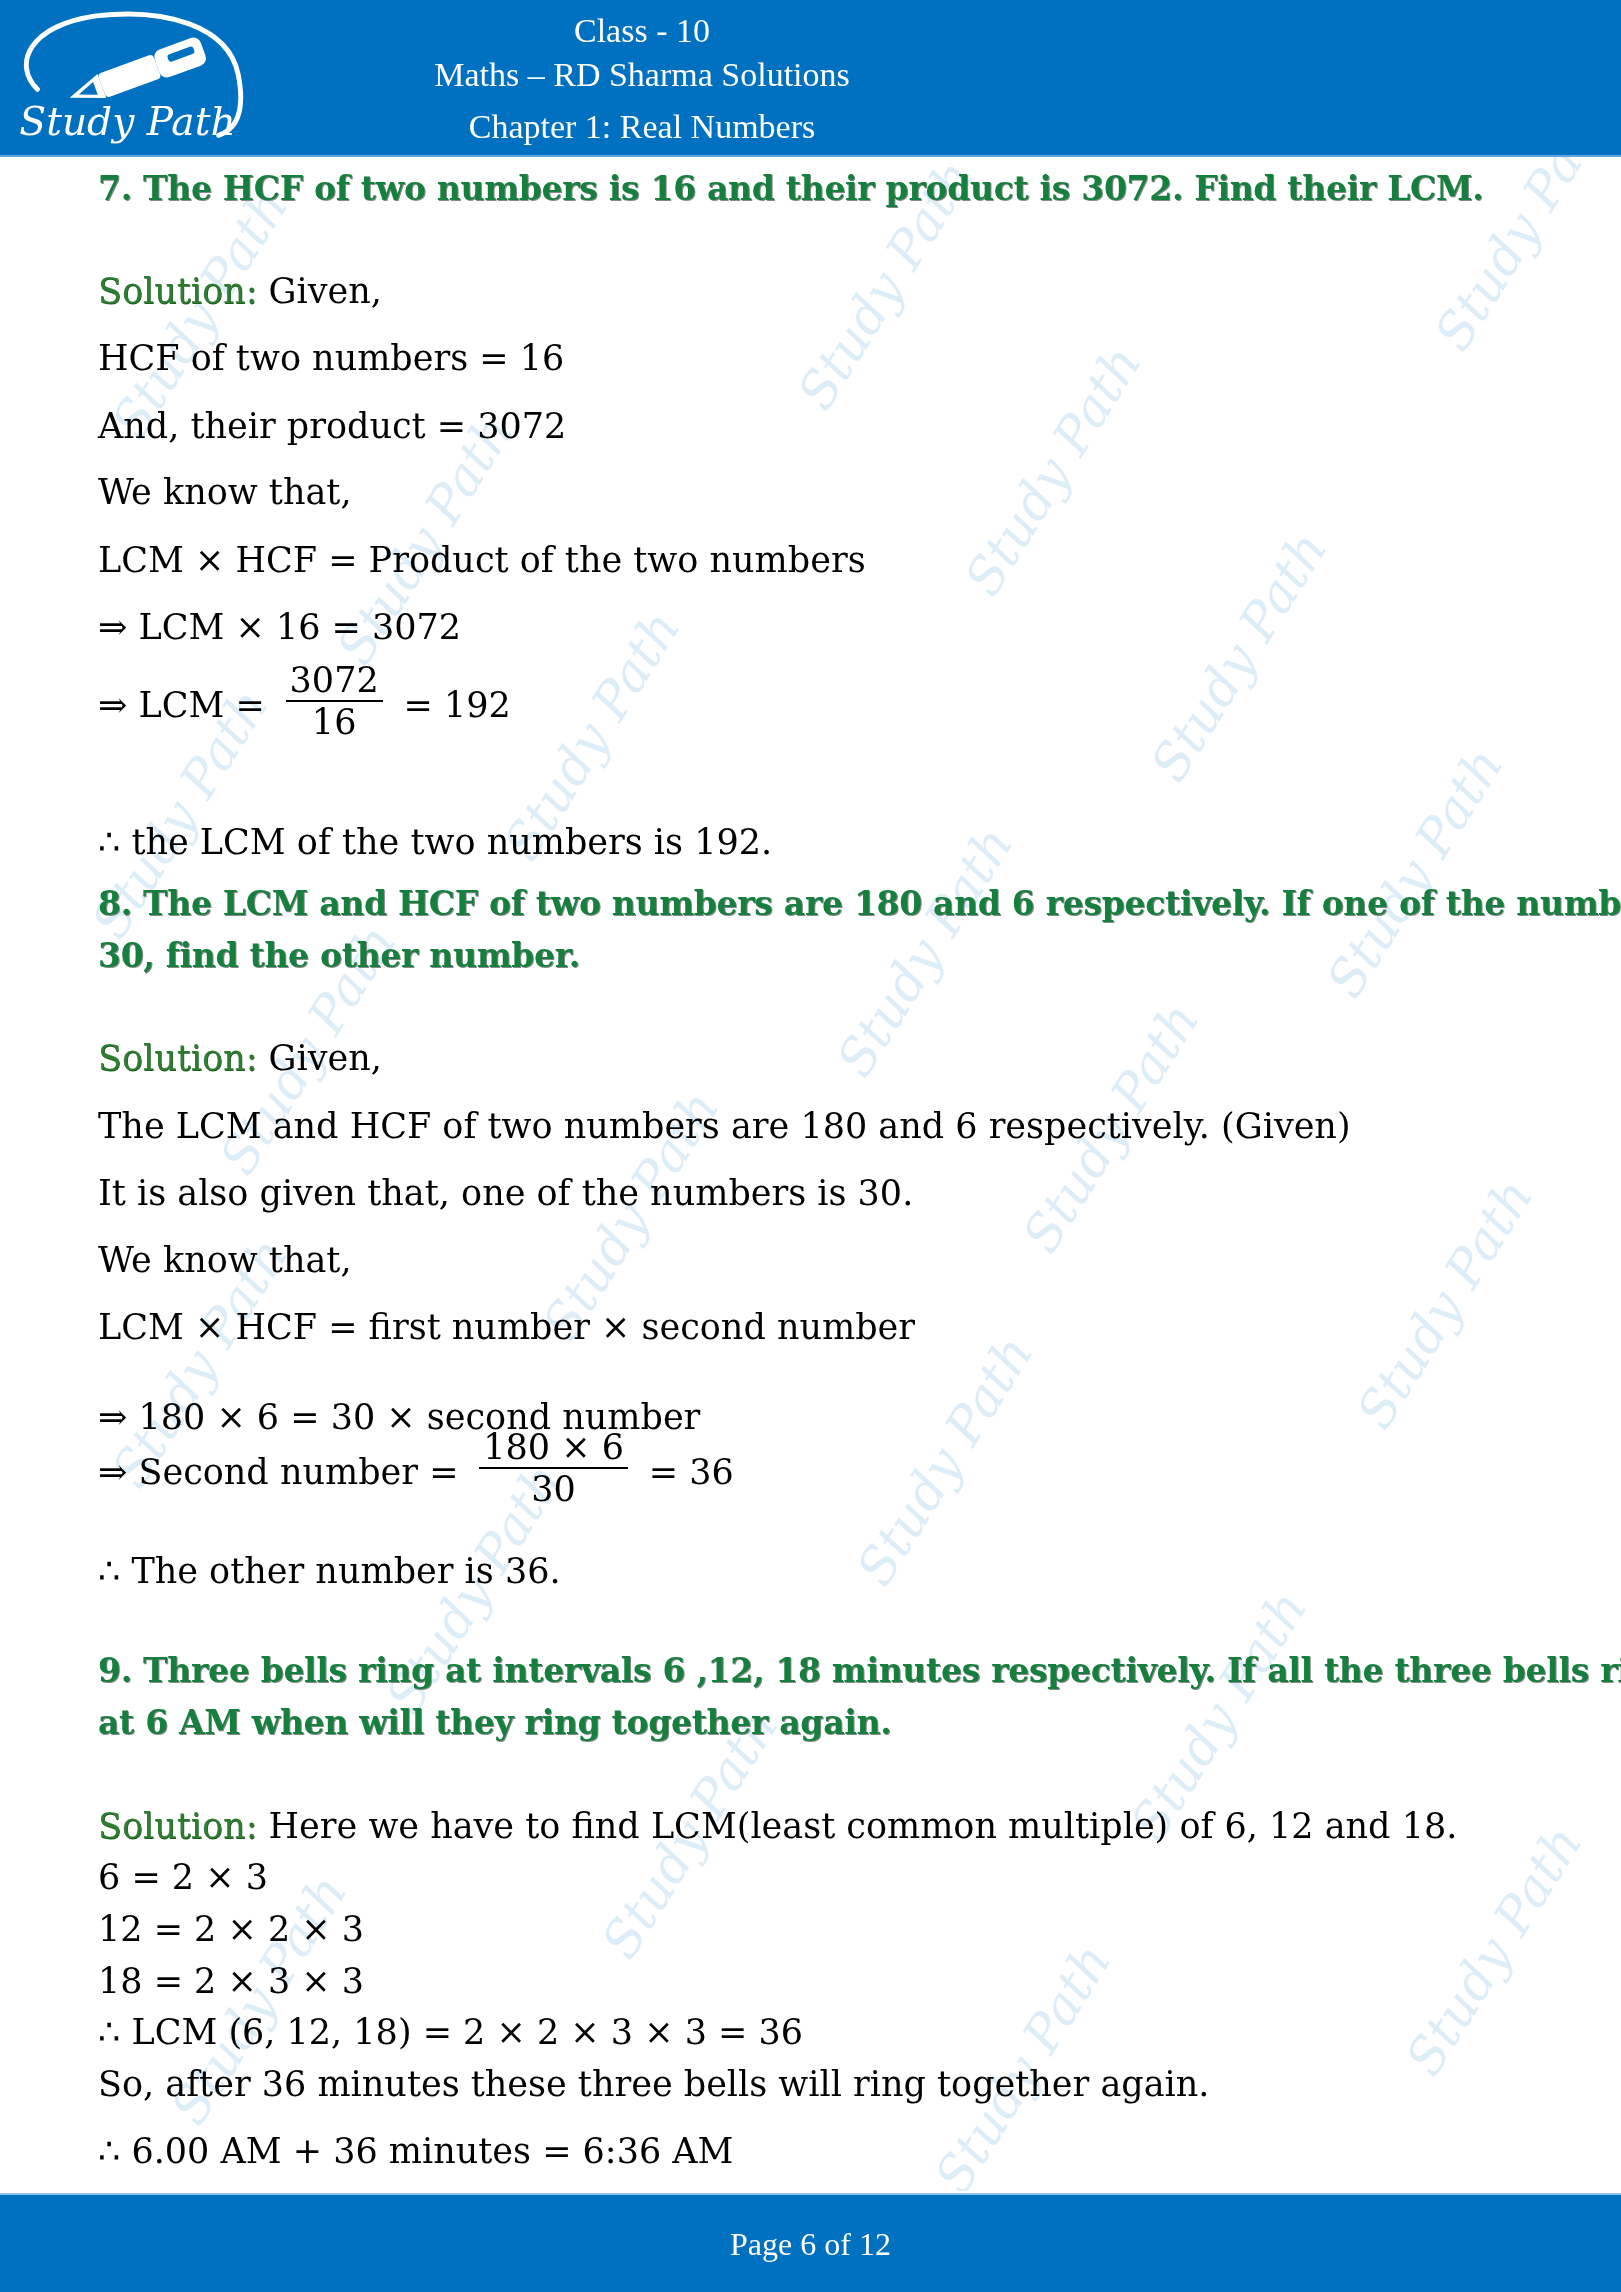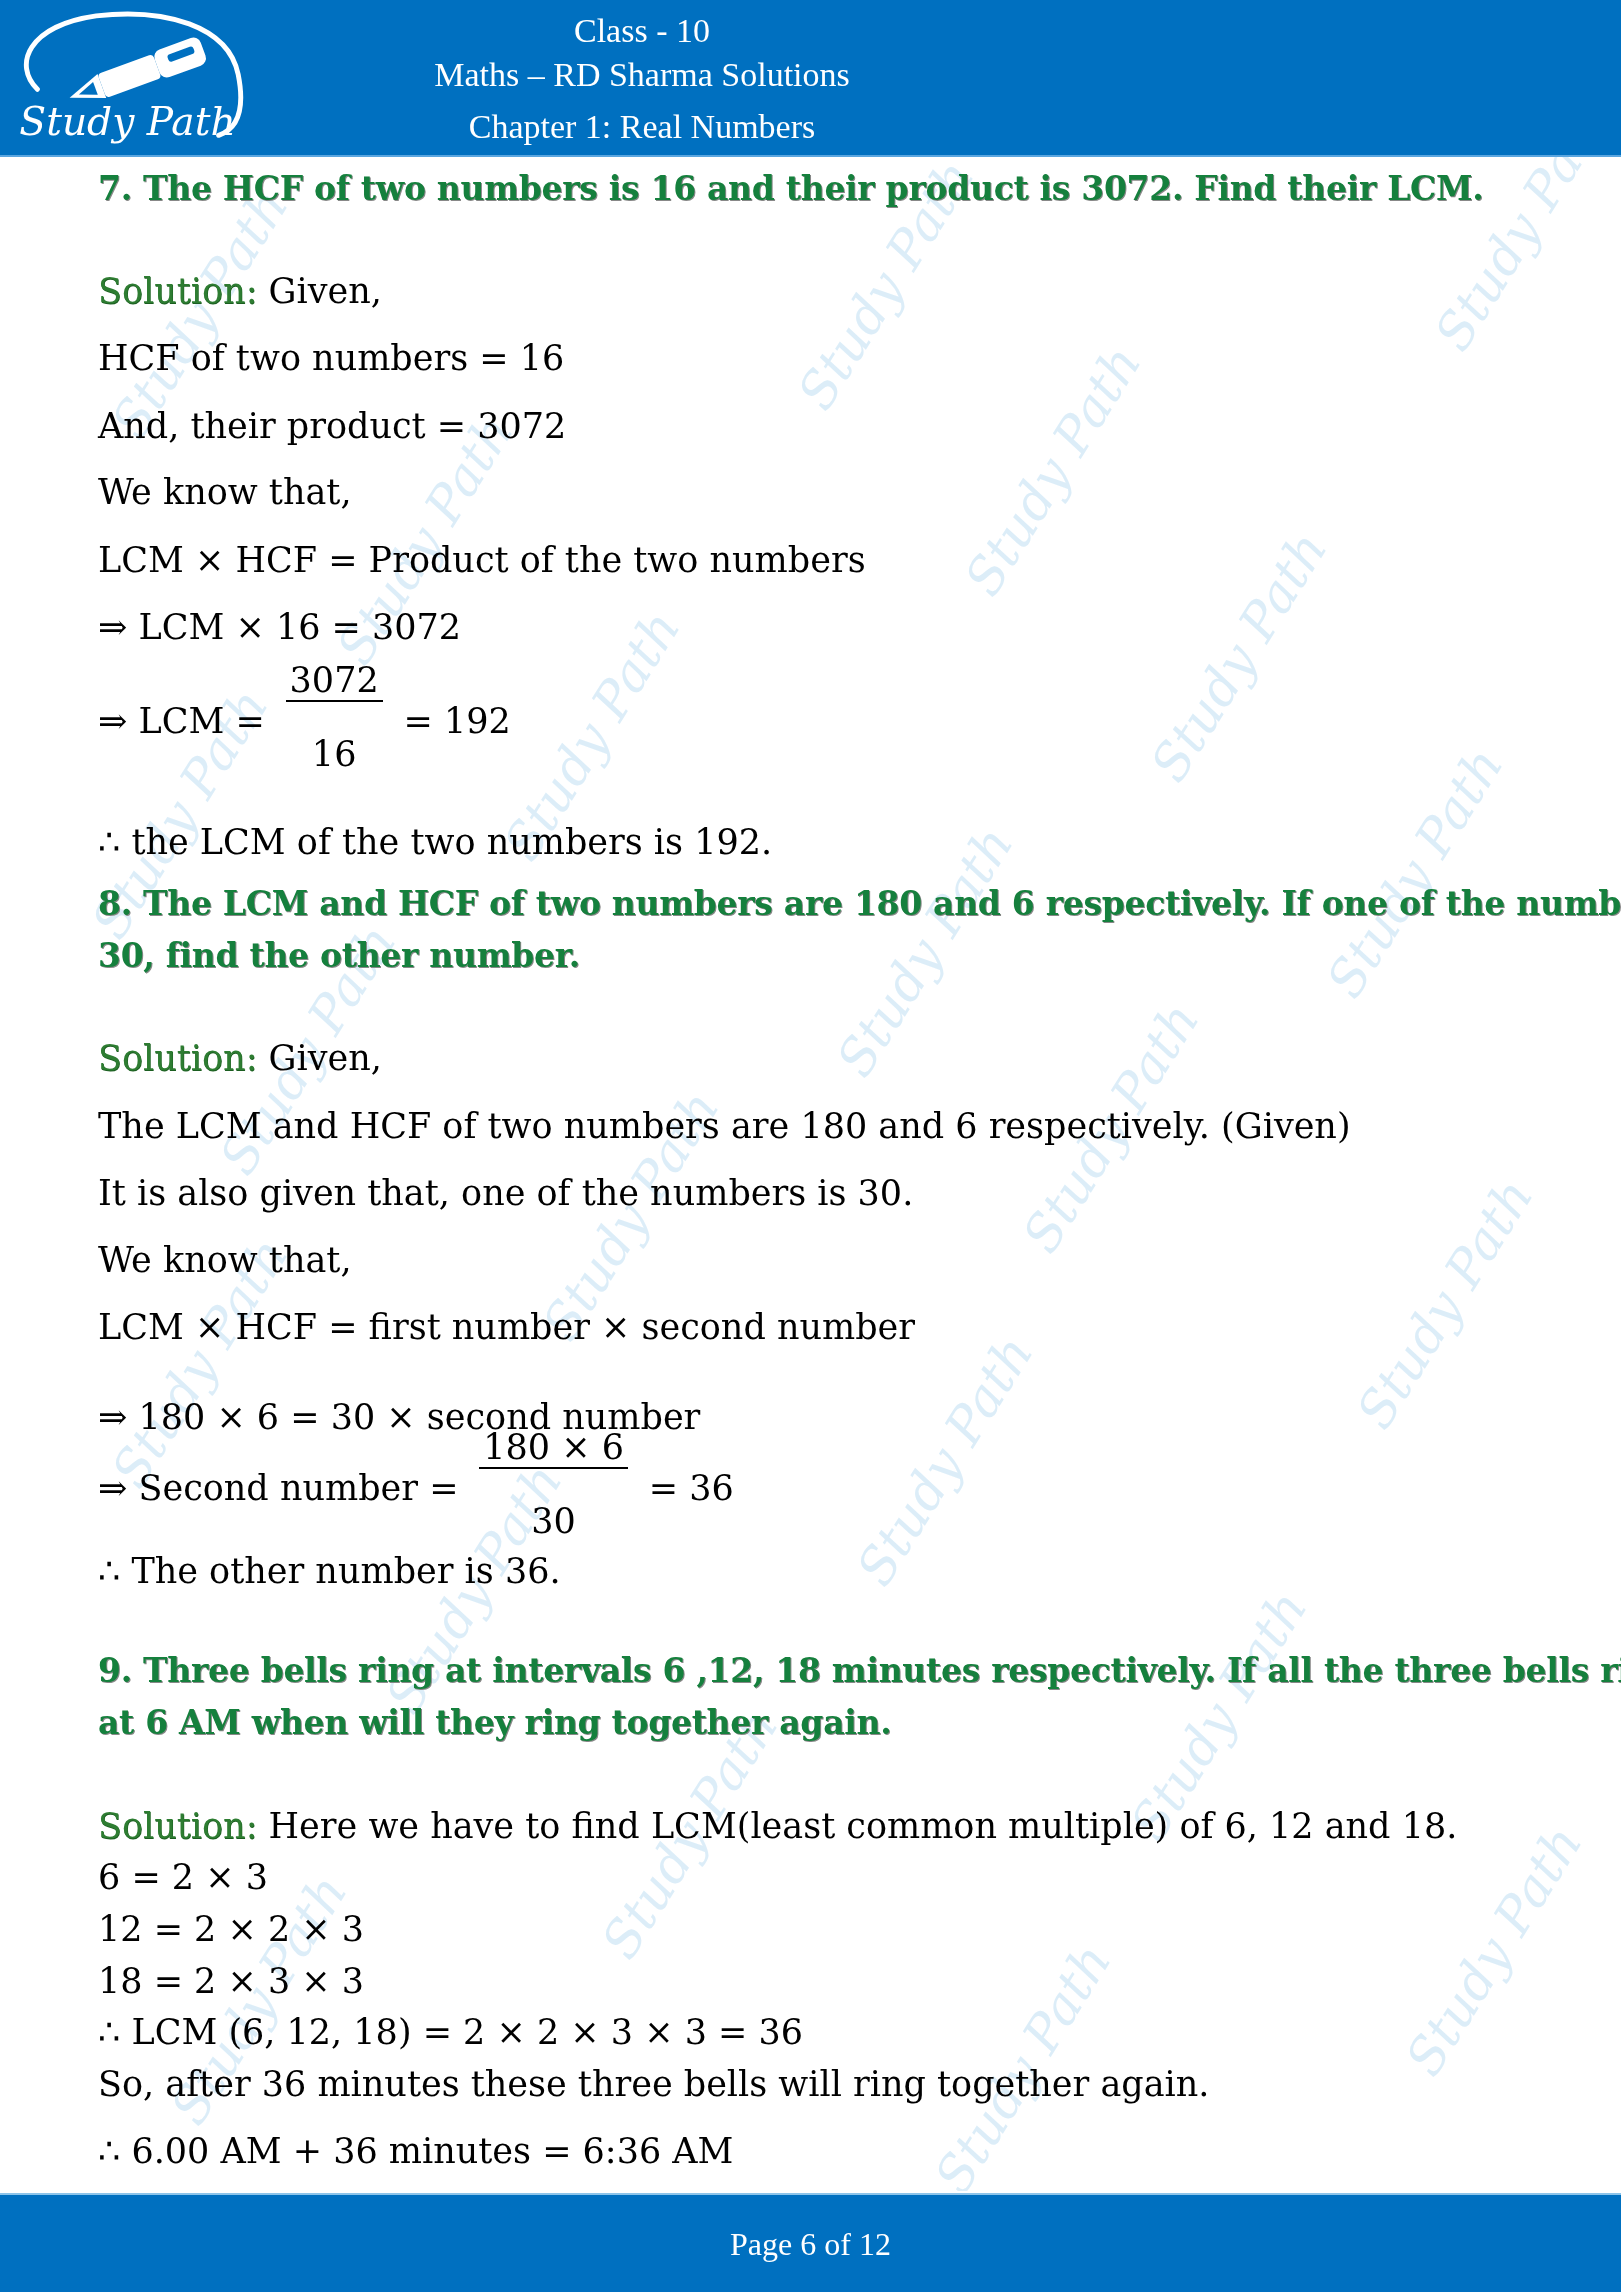--- a/index.html
+++ b/index.html
@@ -44,21 +44,21 @@
   .content { position: absolute; left: 98px; top: 0; width: 1451px; }
   .line { position: absolute; left: 0; white-space: nowrap; font-size: 35px; line-height: 1; }
   .q {
     font-weight: bold; font-size: 33px; color: #15803d;
     text-shadow: 1px 1px 0 #888;
     letter-spacing: -0.3px;
   }
   .sol-label { color: #2e7d32; text-shadow: 0.5px 0.5px 0 #1b5e20; }
   .frac { display: inline-block; vertical-align: middle; text-align: center; margin: 0 9.8px; position: relative; top: -5.9px; }
   .frac .num { display: block; padding: 0 3.9px; border-bottom: 2.9px solid #000; line-height: 1.1; }
-  .frac .den { display: block; line-height: 1.15; margin-top: 32px; }
+  .frac .den { display: block; line-height: 1.15; }
 </style>
 </head>
 <body>
 
 <div class="header">
   <div class="logo">
     <svg viewBox="0 0 245 150">
       <path d="M30 85 C 5 60, 20 20, 90 10 C 160 2, 225 20, 235 70 C 242 105, 235 125, 215 132" fill="none" stroke="#fff" stroke-width="5" stroke-linecap="round"></path>
       <g transform="rotate(-20 120 75)">
         <rect x="95" y="60" width="60" height="26" rx="4" fill="#fff"></rect>

